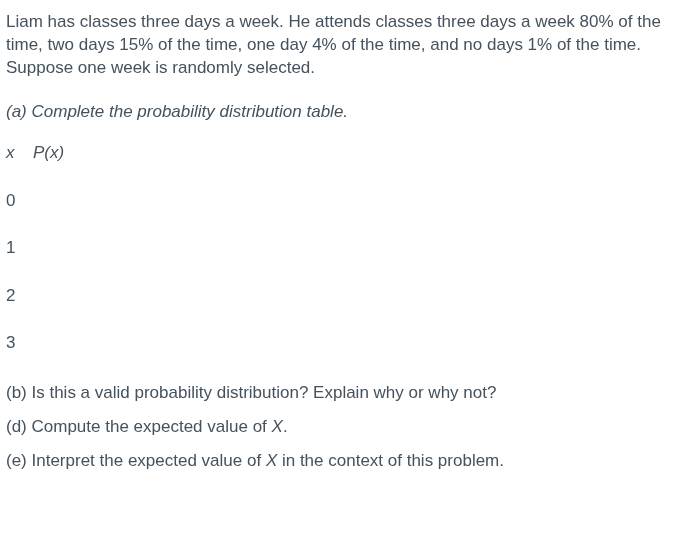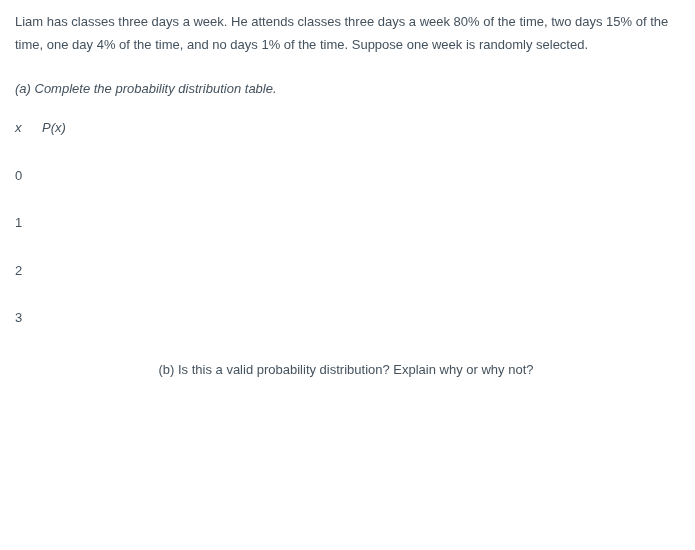--- a/index.html
+++ b/index.html
@@ -8,22 +8,22 @@
     background: #ffffff;
   }
   body {
     width: 695px;
     height: 550px;
     font-family: "Liberation Sans", sans-serif;
     color: #44525e;
     overflow: hidden;
   }
   .page {
-    padding: 10px 18px 0 15px;
-    font-size: 13px;
+    padding: 10px 18px 0 6px;
+    font-size: 17px;
   }
   .para {
     margin: 0;
     line-height: 23px;
     max-width: 660px;
   }
   .part-a {
     margin: 24px 0 0 0;
     line-height: 17px;
     font-style: italic;
@@ -43,21 +43,20 @@
   }
   .cp {
     display: inline-block;
     min-width: 40px;
   }
   .thead .cx, .thead .cp {
     font-style: italic;
   }
   .parts {
     margin-top: 3px;
-    text-align: center;
   }
   .parts p {
     margin: 0 0 17px 0;
     line-height: 17px;
   }
   .var {
     font-style: italic;
   }
 </style>
 </head>
@@ -93,16 +92,18 @@
     <div class="trow">
       <span class="cx">3</span>
       <span class="cp"></span>
     </div>
   </div>
 
   <div class="parts">
     <p>(b) Is this a valid probability distribution? Explain why or why not?</p>
 
 
+    <p><span>(d) Compute the expected value of </span><span class="var">X</span><span>.</span></p>
 
+    <p><span>(e) Interpret the expected value of </span><span class="var">X</span><span> in the context of this problem.</span></p>
   </div>
 
 </div>
 
 </body></html>

